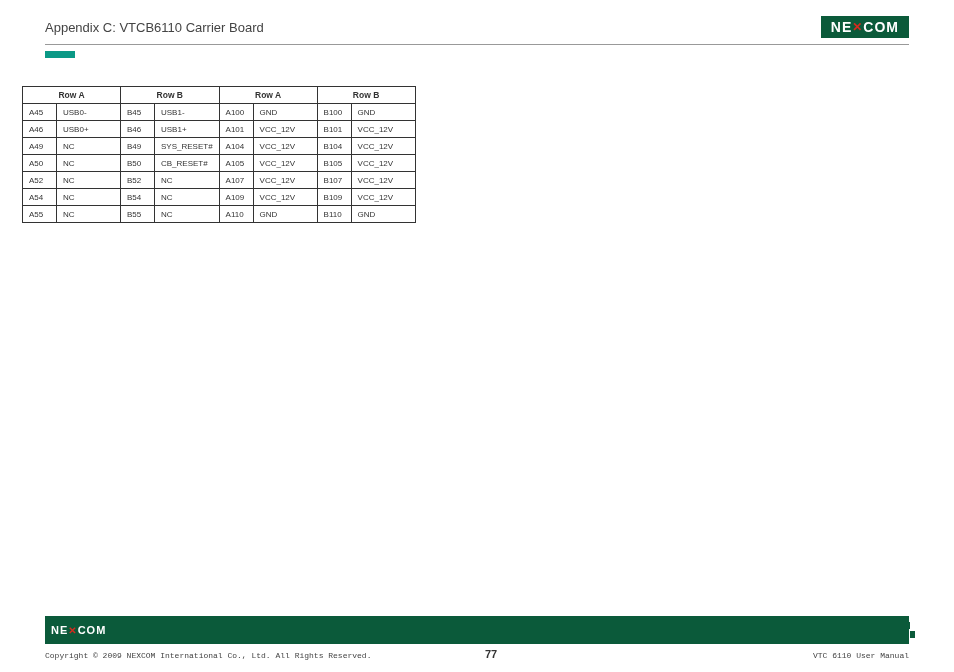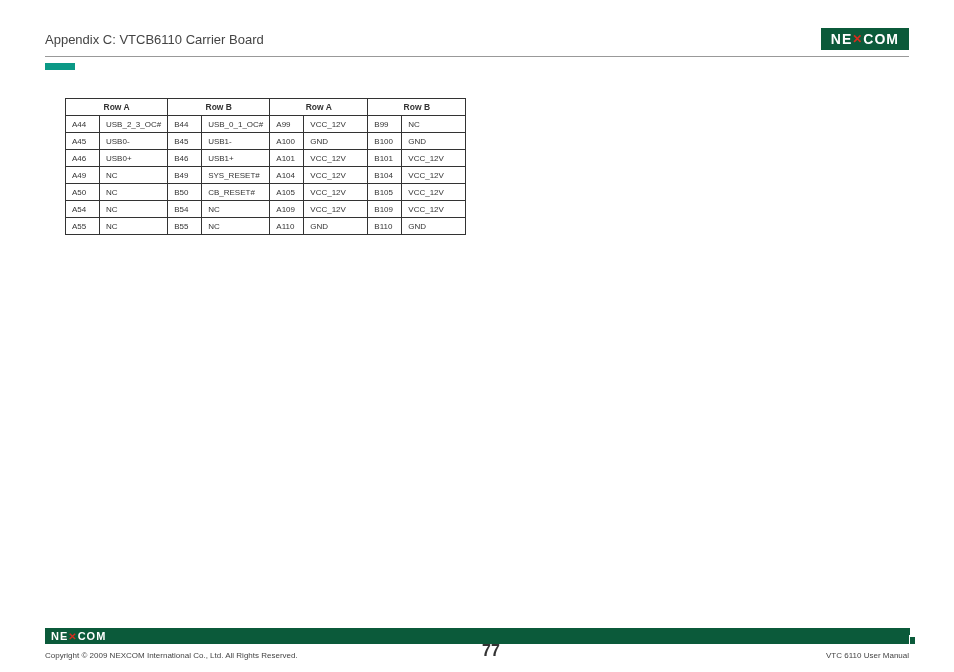--- a/index.html
+++ b/index.html
@@ -9,21 +9,21 @@
     font-family: Arial, sans-serif;
     background: #fff;
     position: relative;
     font-size: 9px;
     color: #333;
   }
   .page-header {
     display: flex;
     justify-content: space-between;
     align-items: center;
-    padding: 28px 45px 6px 45px;
+    padding: 16px 45px 6px 45px;
   }
   .title-text {
     font-size: 13px;
     color: #444;
     font-weight: 400;
   }
   .logo-box {
     background: #0b5a3a;
     color: #fff;
     font-weight: bold;
@@ -39,21 +39,21 @@
     margin: 0 45px;
     border: none;
     border-top: 1px solid #999;
   }
   .teal-chip {
     width: 30px; height: 7px;
     background: #0b9986;
     margin: 6px 0 0 45px;
   }
   .content {
-    padding: 28px 65px;
+    padding: 28px 22px;
   }
   table.pinout {
     border-collapse: collapse;
     font-size: 8px;
   }
   table.pinout th, table.pinout td {
     border: 1px solid #333;
     padding: 3px 6px;
     height: 17px;
     text-align: left;
@@ -64,21 +64,21 @@
     text-align: center;
     font-size: 8.5px;
   }
   table.pinout td.pin { width: 34px; }
   table.pinout td.sig { width: 64px; }
 
   .footer-band {
     position: absolute;
     left: 45px; right: 45px;
     bottom: 28px;
-    height: 16px;
+    height: 28px;
     background: #0b5a3a;
     display: flex;
     align-items: center;
     padding-left: 6px;
   }
   .footer-logo {
     color: #fff;
     font-weight: bold;
     font-size: 11px;
     letter-spacing: 1px;
@@ -93,28 +93,29 @@
       linear-gradient(#0b5a3a,#0b5a3a) right bottom/5px 7px no-repeat;
   }
   .footer-text-row {
     position: absolute;
     left: 45px; right: 45px;
     bottom: 12px;
     display: flex;
     justify-content: space-between;
     font-size: 8px;
     color: #444;
+    font-family: Liberation Mono, monospace;
   }
   .page-num {
     position: absolute;
     left: 0; right: 0;
     bottom: 12px;
     text-align: center;
     font-weight: bold;
-    font-size: 16px;
+    font-size: 11px;
     margin-left: 28px;
   }
 </style>
 </head>
 <body>
 
 <div class="page-header">
   <div class="title-text">Appendix C: VTCB6110 Carrier Board</div>
   <div class="logo-box">
     <span>NE</span>
@@ -130,30 +131,20 @@
     <thead>
       <tr>
         <th colspan="2">Row A</th>
         <th colspan="2">Row B</th>
         <th colspan="2">Row A</th>
         <th colspan="2">Row B</th>
       </tr>
     </thead>
     <tbody id="pinout-body">
         <tr>
-          <td class="pin">A44</td>
-          <td class="sig">USB_2_3_OC#</td>
-          <td class="pin">B44</td>
-          <td class="sig">USB_0_1_OC#</td>
-          <td class="pin">A99</td>
-          <td class="sig">VCC_12V</td>
-          <td class="pin">B99</td>
-          <td class="sig">NC</td>
-        </tr>
-        <tr>
           <td class="pin">A45</td>
           <td class="sig">USB0-</td>
           <td class="pin">B45</td>
           <td class="sig">USB1-</td>
           <td class="pin">A100</td>
           <td class="sig">GND</td>
           <td class="pin">B100</td>
           <td class="sig">GND</td>
         </tr>
         <tr>
@@ -180,20 +171,30 @@
           <td class="pin">A50</td>
           <td class="sig">NC</td>
           <td class="pin">B50</td>
           <td class="sig">CB_RESET#</td>
           <td class="pin">A105</td>
           <td class="sig">VCC_12V</td>
           <td class="pin">B105</td>
           <td class="sig">VCC_12V</td>
         </tr>
         <tr>
+          <td class="pin">A52</td>
+          <td class="sig">NC</td>
+          <td class="pin">B52</td>
+          <td class="sig">NC</td>
+          <td class="pin">A107</td>
+          <td class="sig">VCC_12V</td>
+          <td class="pin">B107</td>
+          <td class="sig">VCC_12V</td>
+        </tr>
+        <tr>
           <td class="pin">A54</td>
           <td class="sig">NC</td>
           <td class="pin">B54</td>
           <td class="sig">NC</td>
           <td class="pin">A109</td>
           <td class="sig">VCC_12V</td>
           <td class="pin">B109</td>
           <td class="sig">VCC_12V</td>
         </tr>
         <tr>

